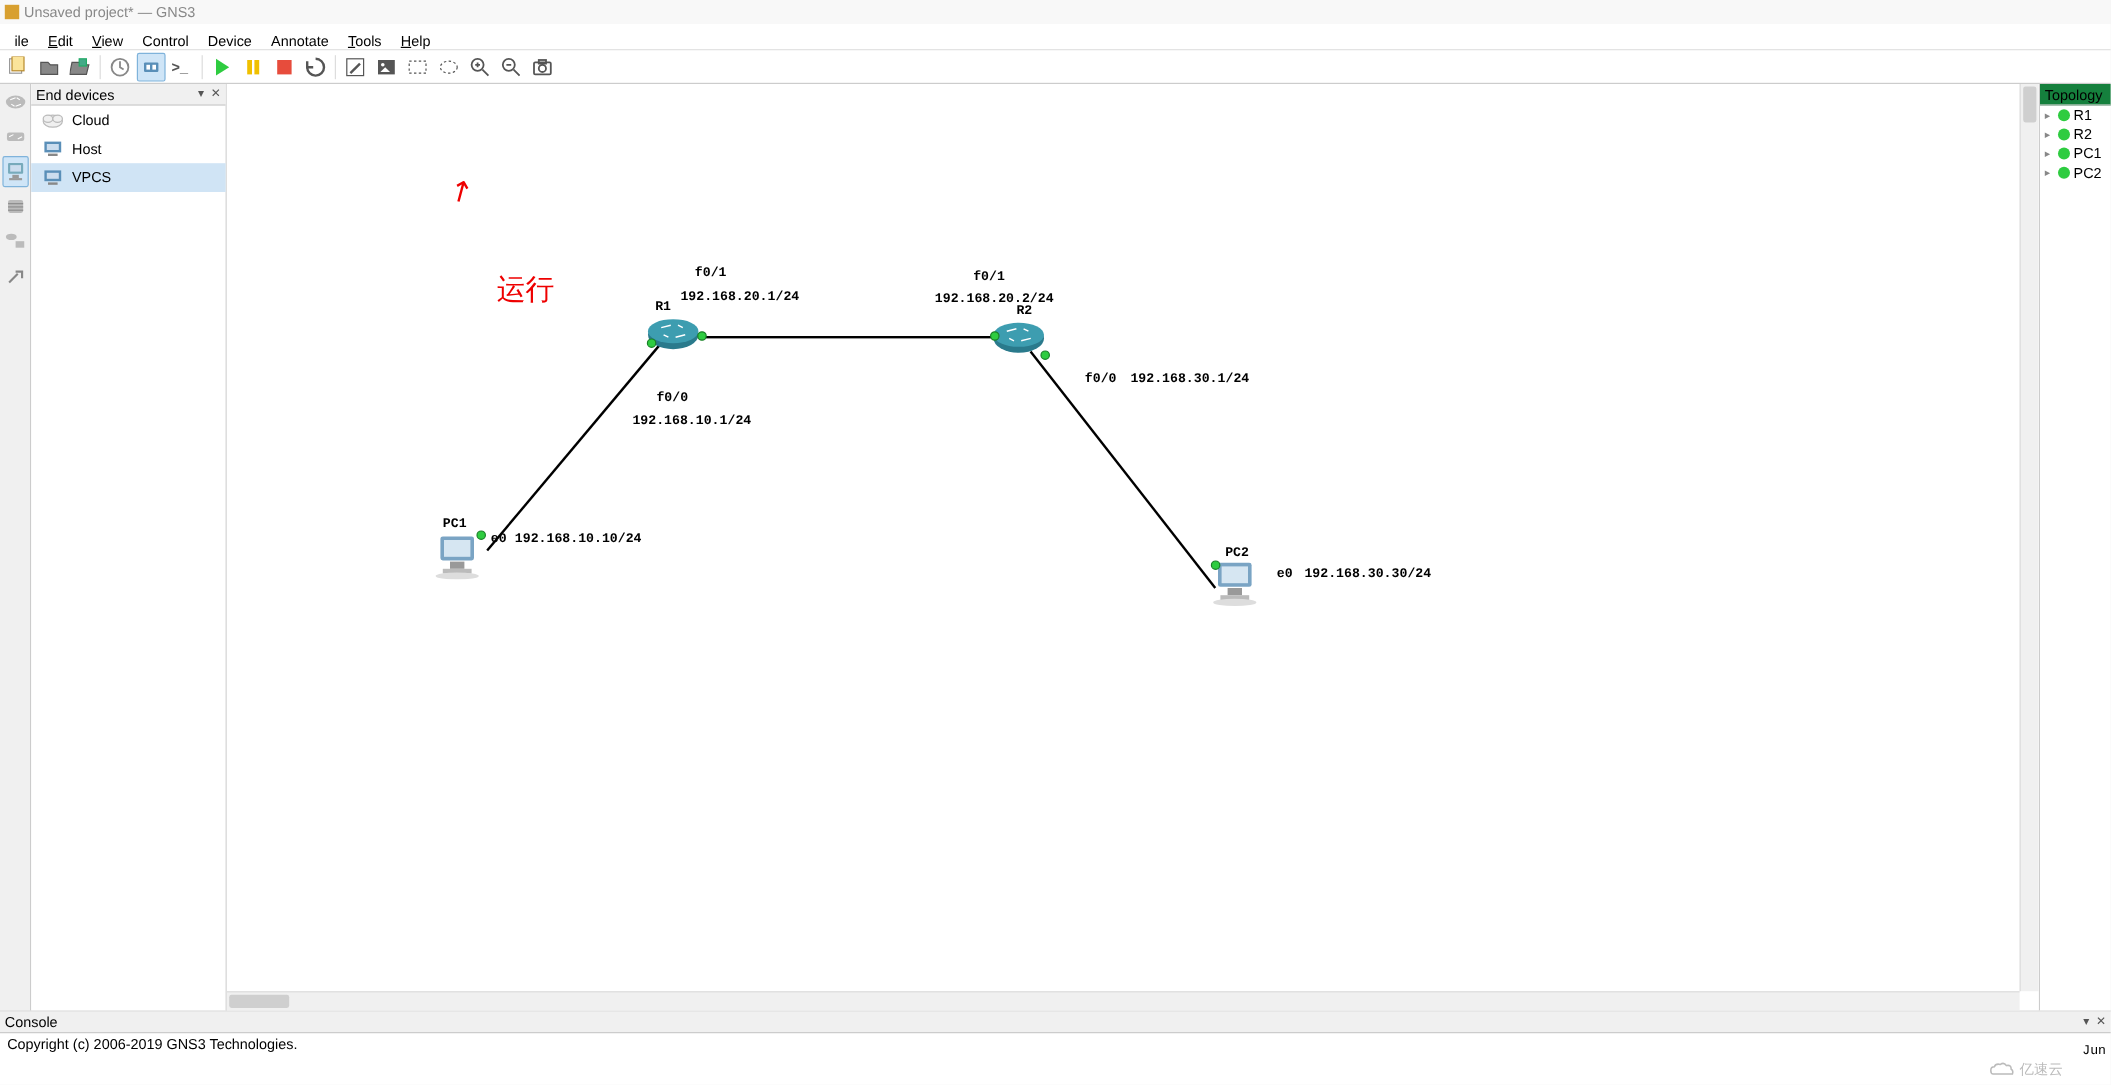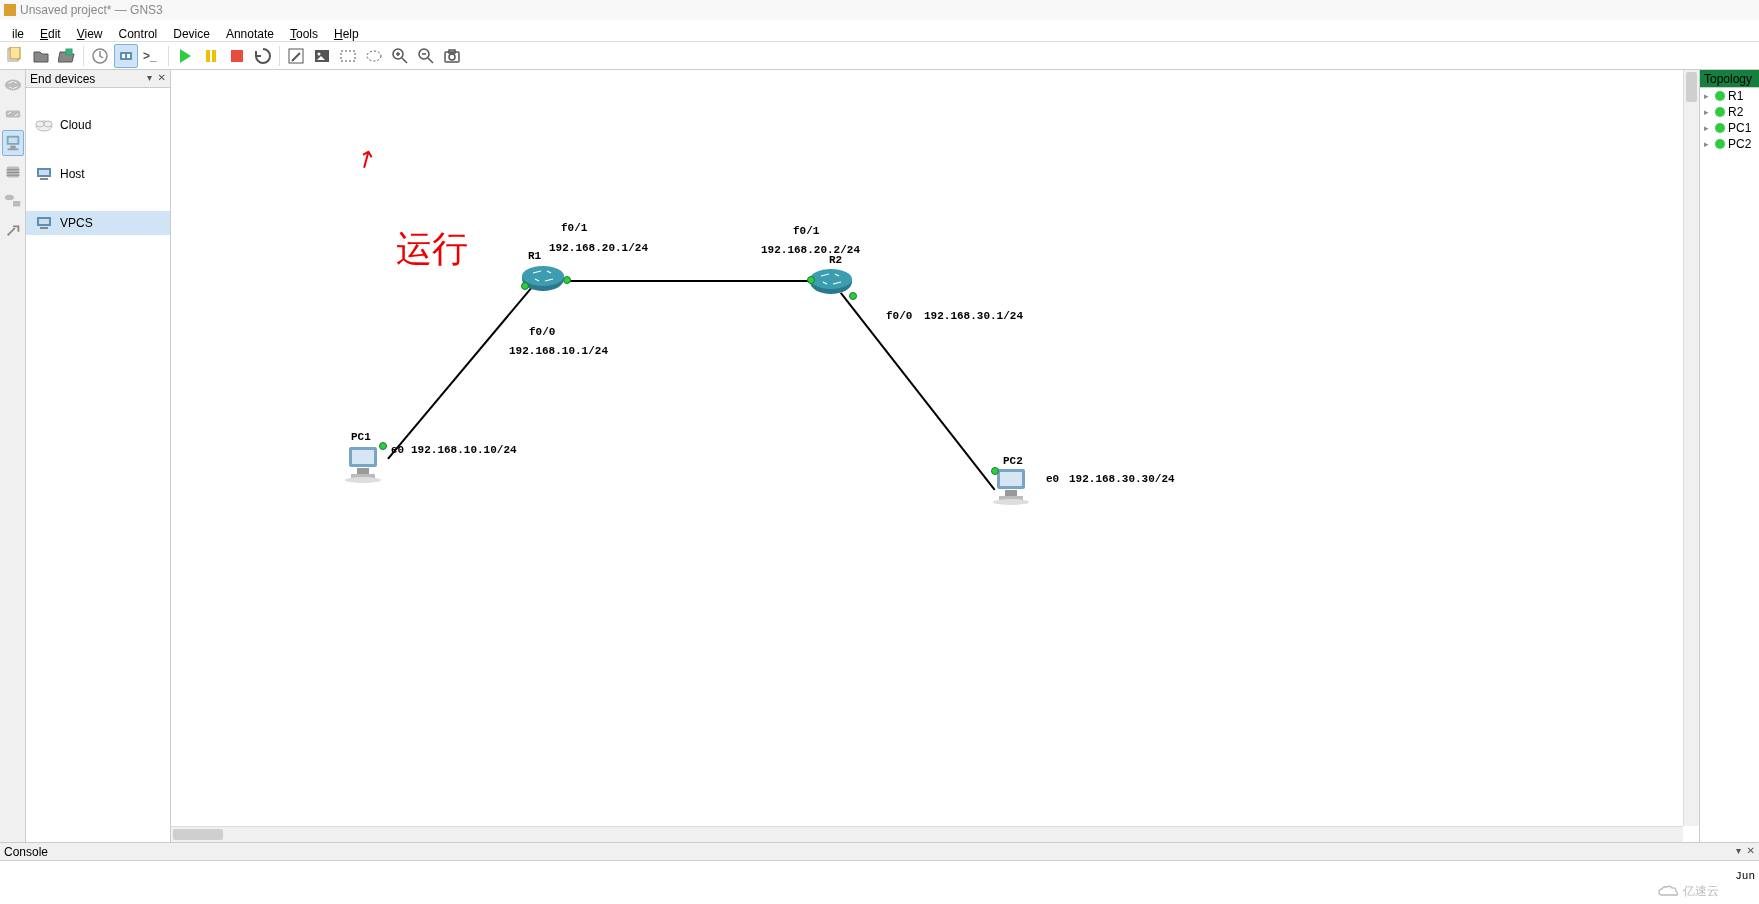--- a/index.html
+++ b/index.html
@@ -24,38 +24,38 @@
 
 .main { display: flex; height: calc(100% - 20px - 22px - 28px - 62px); }
 
 
 .left-toolbar { width: 26px; background: #f0f0f0; border-right: 1px solid #ccc; display: flex; flex-direction: column; align-items: center; padding-top: 2px; gap: 3px; }
 .lt-btn { width: 22px; height: 26px; display: flex; align-items: center; justify-content: center; cursor: pointer; }
 .lt-btn.active { background: #cfe5f7; border: 1px solid #7fb3db; border-radius: 2px; }
 .lt-btn svg { width: 18px; height: 22px; }
 
 
-.device-panel { width: 145px; background: #fff; border-right: 1px solid #ccc; display: flex; flex-direction: column; gap: 25px; }
+.device-panel { width: 163px; background: #fff; border-right: 1px solid #ccc; display: flex; flex-direction: column; }
 .panel-header { height: 18px; background: #f0f0f0; border-bottom: 1px solid #ccc; display: flex; align-items: center; padding: 0 4px; font-family: 'Courier New', monospace; font-size: 11px; position: relative; }
 .panel-close { position: absolute; right: 4px; top: 2px; font-size: 10px; color: #555; cursor: pointer; }
 .panel-pin { position: absolute; right: 18px; top: 2px; font-size: 10px; color: #555; cursor: pointer; }
 .device-item { height: 24px; display: flex; align-items: center; padding: 0 8px; cursor: pointer; }
 .device-item.selected { background: #d0e4f5; }
 .device-icon { width: 20px; height: 16px; margin-right: 6px; }
 
 
 .canvas-wrap { flex: 1; background: #fff; position: relative; overflow: hidden; }
 .canvas { position: absolute; inset: 0 16px 16px 0; overflow: hidden; }
 .scrollbar-v { position: absolute; right: 0; top: 0; bottom: 16px; width: 16px; background: #f0f0f0; border-left: 1px solid #ddd; }
 .scrollbar-h { position: absolute; left: 0; right: 16px; bottom: 0; height: 16px; background: #f0f0f0; border-top: 1px solid #ddd; }
 .scrollbar-v::before { content: ""; position: absolute; top: 2px; left: 2px; right: 2px; height: 30px; background: #cfcfcf; border-radius: 2px; }
 .scrollbar-h::before { content: ""; position: absolute; left: 2px; top: 2px; bottom: 2px; width: 50px; background: #cfcfcf; border-radius: 2px; }
 
 .arrow-annot { position: absolute; left: 185px; top: 75px; color: #e00; font-size: 24px; transform: rotate(-30deg); }
-.annot-text { position: absolute; left: 225px; top: 155px; color: #e00; font-size: 36px; font-family: 'Microsoft YaHei', sans-serif; }
+.annot-text { position: absolute; left: 225px; top: 155px; color: #e00; font-size: 24px; font-family: 'Microsoft YaHei', sans-serif; }
 
 .node-label { position: absolute; font-weight: bold; font-family: 'Courier New', monospace; font-size: 11px; }
 .net-label { position: absolute; font-family: 'Courier New', monospace; font-size: 11px; font-weight: bold; white-space: nowrap; }
 
 .router { position: absolute; width: 44px; height: 28px; }
 .router svg { width: 44px; height: 28px; }
 .pc { position: absolute; width: 44px; height: 40px; }
 .pc svg { width: 44px; height: 40px; }
 .link-dot { position: absolute; width: 8px; height: 8px; background: #2ecc40; border-radius: 50%; border: 1px solid #1a8028; }
 .link-line { position: absolute; background: #000; height: 1.5px; transform-origin: left center; }
@@ -375,20 +375,21 @@
   </div>
 </div>
 
 <div class="console-panel">
   <div class="console-header">
     <span>Console</span>
     <span class="panel-pin" style="position:absolute;right:18px;">▾</span>
     <span class="panel-close" style="position:absolute;right:4px;">✕</span>
   </div>
   <div class="console-text">
+    <div>Copyright (c) 2006-2019 GNS3 Technologies.</div>
   </div>
 </div>
 
 <div class="status-right">Jun</div>
 <div class="watermark">
   <svg width="22" height="14" viewBox="0 0 22 14">
       <path d="M4 10 Q2 10 2 7 Q2 4 5 4 Q6 1 10 2 Q13 0 15 3 Q19 2 19 6 Q21 7 20 10 Z" fill="none" stroke="#bbb" stroke-width="1.3"></path>
     </svg>
   <span>亿速云</span>
 </div>

